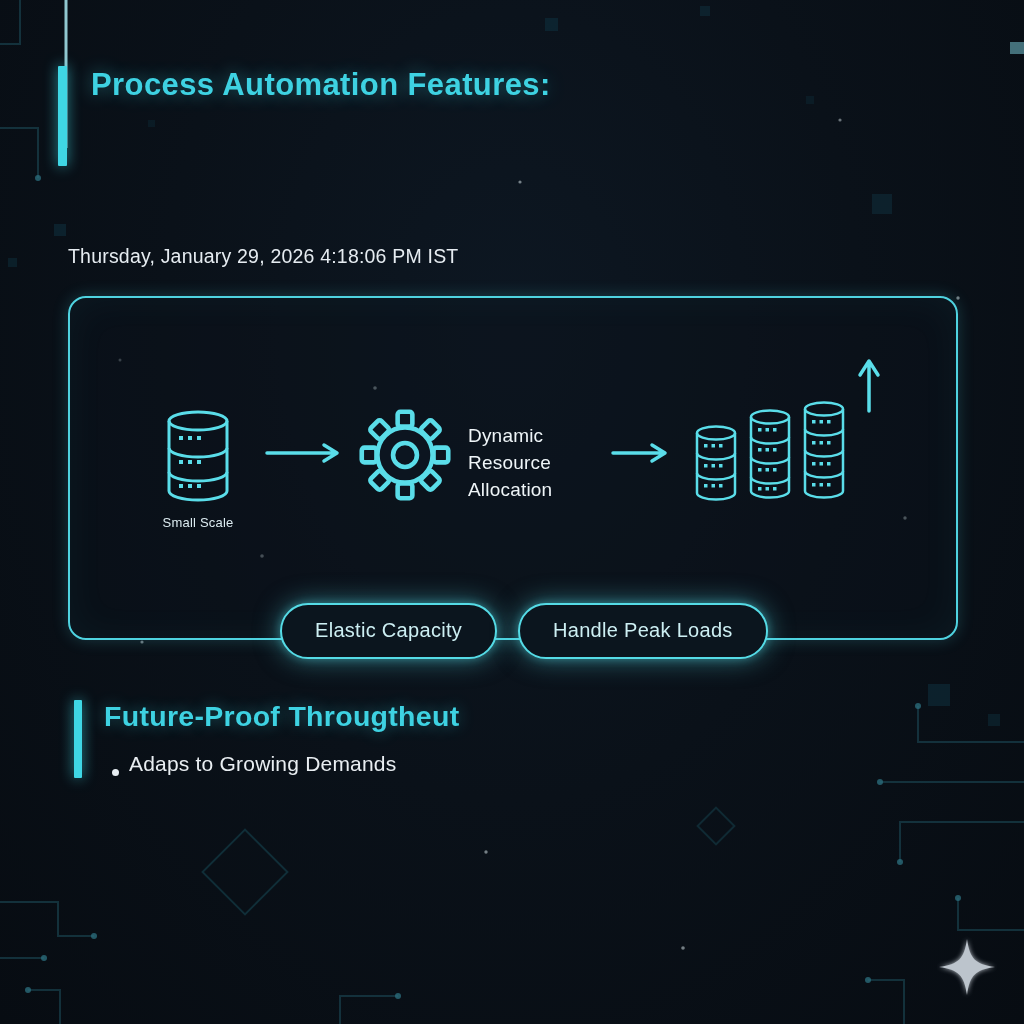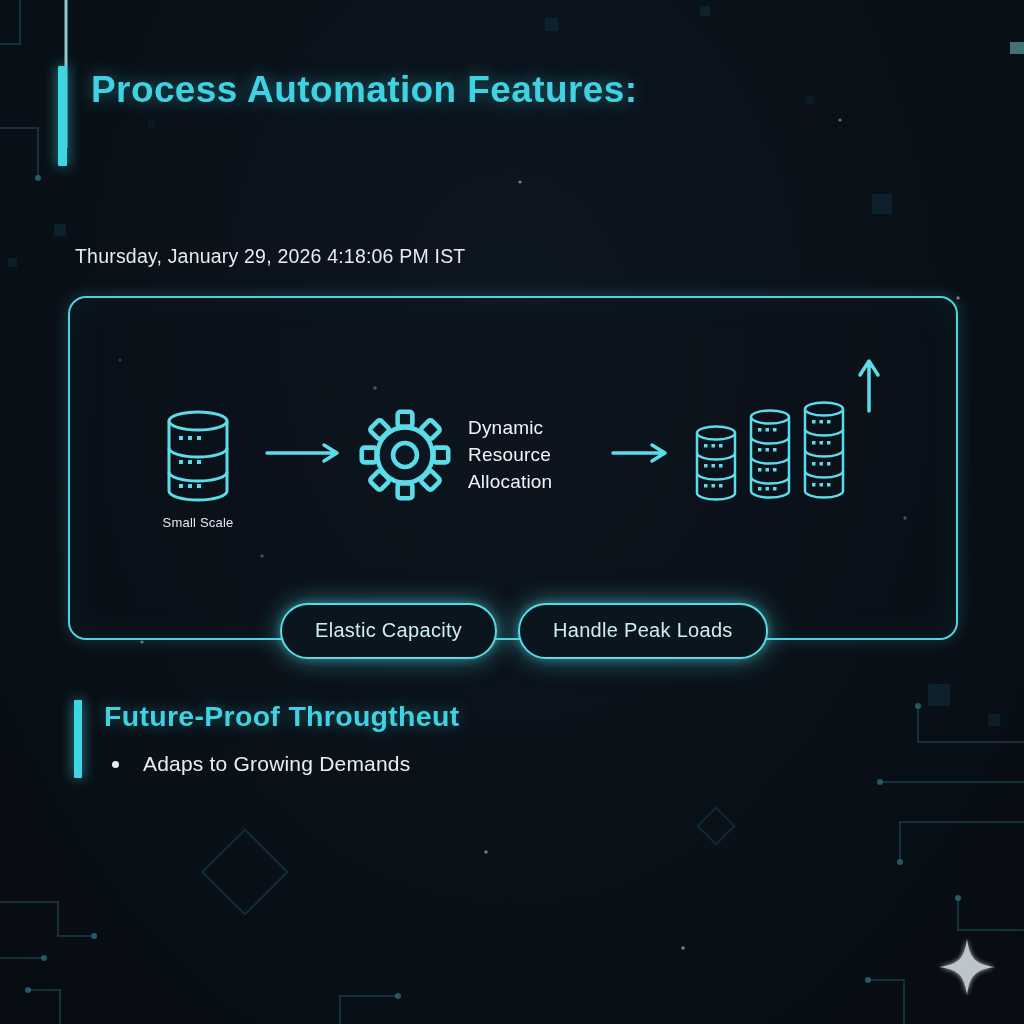--- a/index.html
+++ b/index.html
@@ -8,50 +8,50 @@
     font-family:"Liberation Sans",sans-serif;color:#e9eff4;
     background:radial-gradient(ellipse at 50% 32%, #0d1722 0%, #0a1119 48%, #070c12 100%);
   }
   .deco{position:absolute;left:0;top:0;z-index:0;}
 
   
   .title-block{position:absolute;left:58px;top:60px;display:flex;gap:24px;z-index:2;}
   .accent-bar{width:9px;background:#3fd6e4;box-shadow:0 0 14px rgba(63,214,228,.65);border-radius:1px;}
   .accent-bar.tall{height:100px;margin-top:6px;}
   .accent-bar.small{position:absolute;left:74px;top:700px;width:8px;height:78px;z-index:2;}
-  .title{margin:0;font-size:37px;font-weight:bold;line-height:1.62;color:#3ed2e2;
+  .title{margin:0;font-size:31px;font-weight:bold;line-height:1.62;color:#3ed2e2;
          letter-spacing:.4px;text-shadow:0 0 18px rgba(64,214,229,.45);}
   .title span{display:block;}
 
-  .timestamp{position:absolute;left:75px;top:245px;font-size:19.5px;color:#e6ecf1;
+  .timestamp{position:absolute;left:68px;top:245px;font-size:19.5px;color:#e6ecf1;
              letter-spacing:.2px;z-index:2;}
 
   
   .panel{position:absolute;left:68px;top:296px;width:886px;height:340px;z-index:1;
          border:2.5px solid #4fd3e0;border-radius:18px;background:rgba(10,18,26,.45);
          box-shadow:0 0 16px rgba(79,211,224,.22), inset 0 0 40px rgba(79,211,224,.05);}
   .panel svg, .panel div{position:absolute;}
   .icon-stroke{stroke:#5adde9;fill:none;}
   .node-label{font-size:13px;color:#dcebf0;text-align:center;letter-spacing:.2px;}
-  .gear-text{font-size:19px;line-height:1.42;color:#eff5f8;letter-spacing:.2px;}
+  .gear-text{font-size:19px;line-height:1.42;color:#eff5f8;letter-spacing:.2px;margin-top:8px;}
 
   
   .badge{position:absolute;top:603px;height:52px;line-height:50px;padding:0 33px;z-index:3;
          border:2.5px solid #55dbe6;border-radius:28px;background:#0b151e;
          font-size:20px;color:#cdeff3;letter-spacing:.3px;
          box-shadow:0 0 26px rgba(86,222,232,.5), 0 0 8px rgba(86,222,232,.35);}
   .badge-1{left:280px;}
   .badge-2{left:518px;}
 
   
   .footer-heading{position:absolute;left:104px;top:700px;margin:0;z-index:2;
                   font-size:28.5px;font-weight:bold;color:#3ed2e2;letter-spacing:.3px;
                   text-shadow:0 0 16px rgba(64,214,229,.4);}
   .bullets{position:absolute;left:112px;top:752px;margin:0;padding:0;list-style:none;z-index:2;}
-  .bullets li{display:flex;align-items:center;gap:24px;margin-bottom:13px;
+  .bullets li{display:flex;align-items:flex-end;gap:10px;margin-bottom:13px;
               font-size:21px;color:#e9eef2;letter-spacing:.2px;}
   .dot{width:7px;height:7px;border-radius:50%;background:#e8eef3;flex:0 0 auto;}
 
   .sparkle{position:absolute;left:928px;top:928px;z-index:2;}
 </style>
 </head>
 <body>
 
 <div class="page">
 

